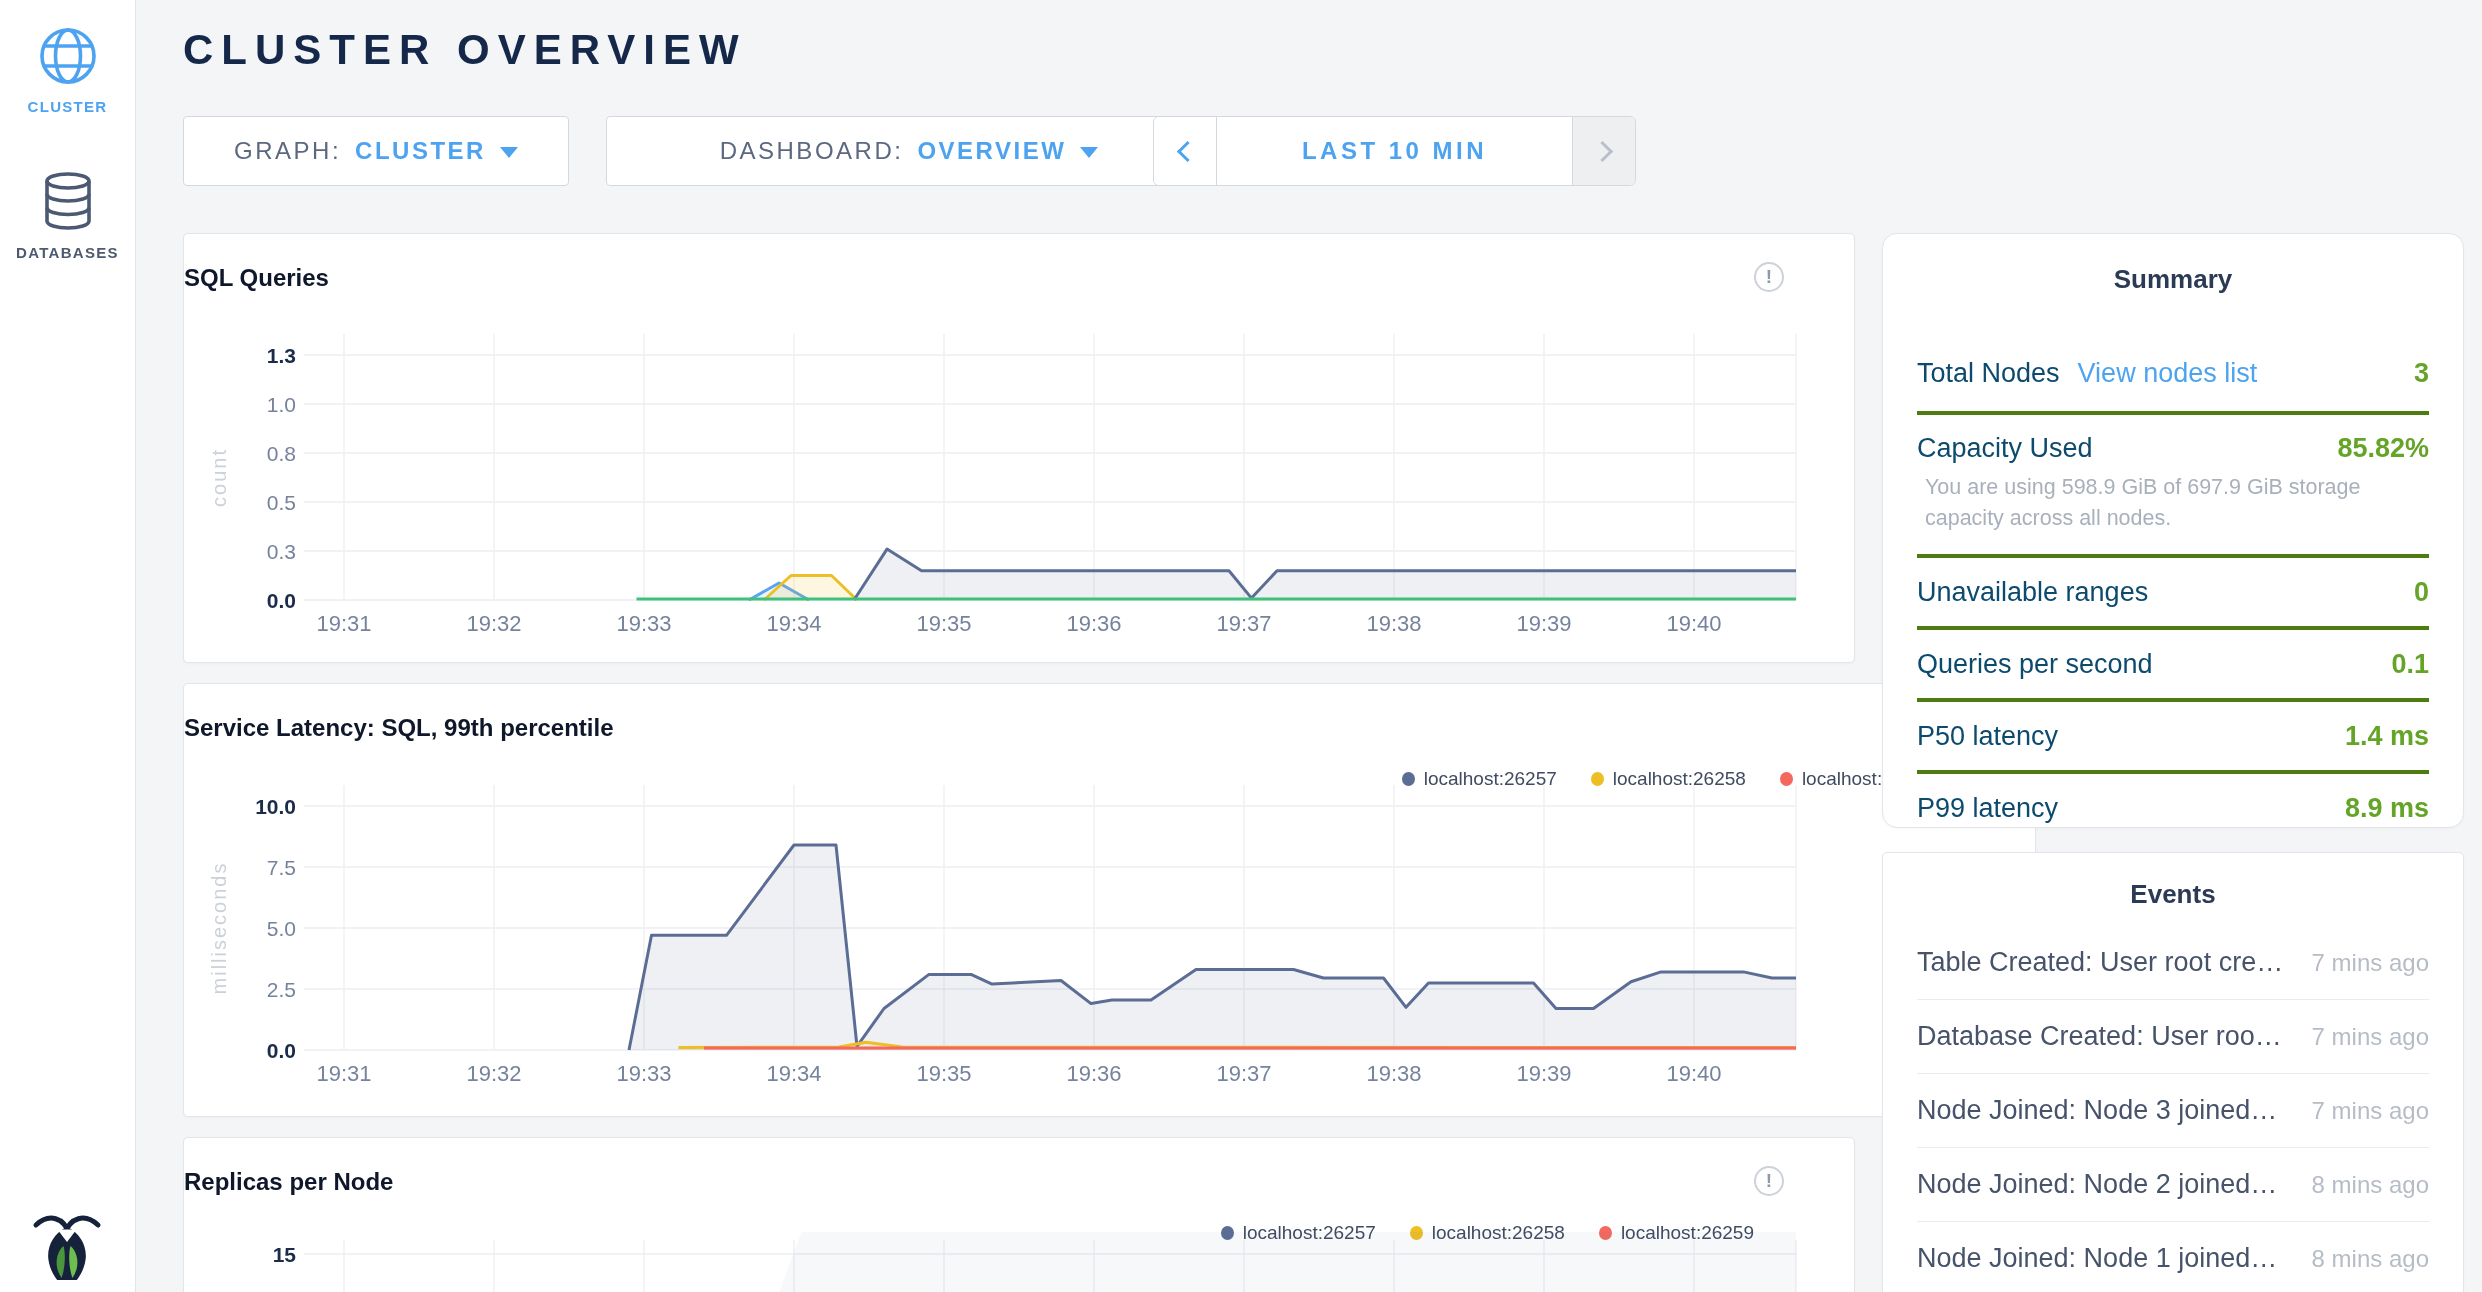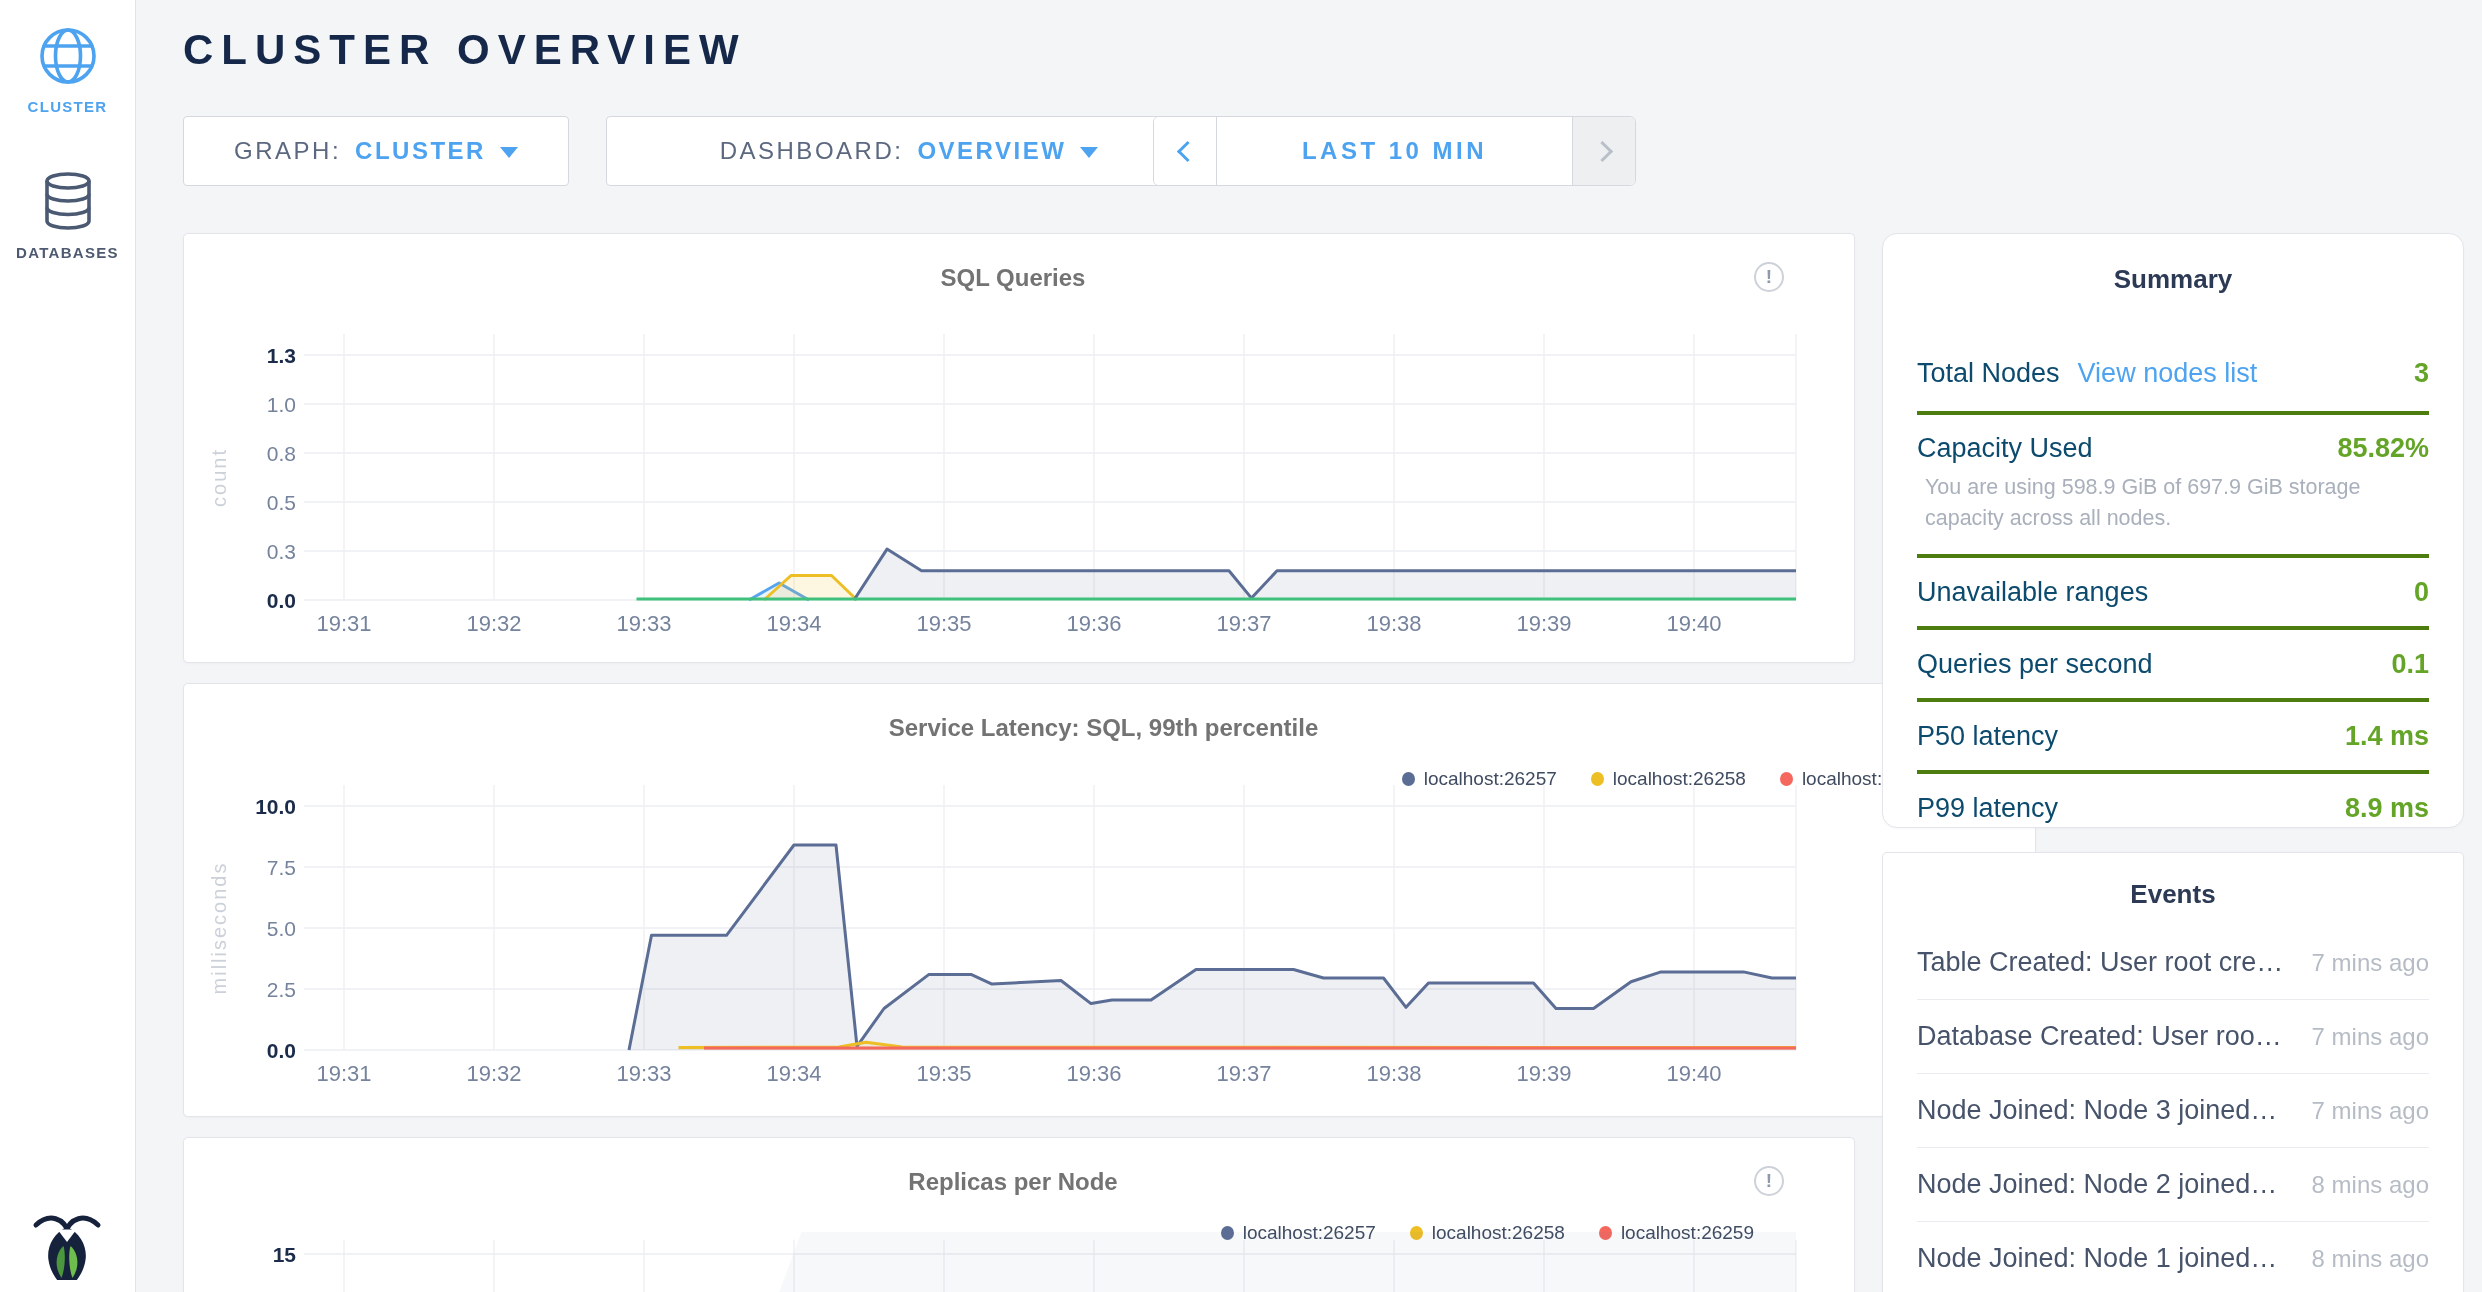--- a/index.html
+++ b/index.html
@@ -45,22 +45,22 @@
 
   
   .card{position:absolute;background:#fff;border:1px solid #e3e5ea;border-radius:5px;
     box-shadow:0 1px 3px rgba(0,0,0,0.03);box-sizing:border-box;}
   #card-sql{left:183px;top:233px;width:1672px;height:430px;}
   #card-latency{left:183px;top:683px;width:1853px;height:434px;}
   #card-replicas{left:183px;top:1137px;width:1672px;height:380px;}
   #card-summary{left:1882px;top:233px;width:582px;height:595px;border-radius:15px;}
   #card-events{left:1882px;top:852px;width:582px;height:520px;}
 
-  .chart-title{position:absolute;top:30px;left:0;right:12px;text-align:center;font-size:24px;
-    font-weight:bold;color:#737373;}
+  .chart-title{position:absolute;top:30px;left:0;right:12px;font-size:24px;
+    font-weight:bold;color:#0f172a;}
   .info-icon{position:absolute;top:28px;right:70px;width:30px;height:30px;border:2px solid #cdd2da;
     border-radius:50%;color:#8e99ab;display:flex;align-items:center;justify-content:center;
     font-size:19px;font-weight:bold;cursor:pointer;box-sizing:border-box;}
   .info-icon::after{content:"!";}
   .legend{position:absolute;top:84px;right:100px;display:flex;gap:34px;align-items:center;justify-content:center;}
   .legend-item{display:flex;align-items:center;gap:9px;cursor:pointer;}
   .legend-dot{width:13px;height:14px;border-radius:50%;}
   .legend-label{font-size:19px;color:#3f4b61;}
   svg.plot{position:absolute;left:0;top:0;}
   svg text{font-family:"Liberation Sans",sans-serif;}

